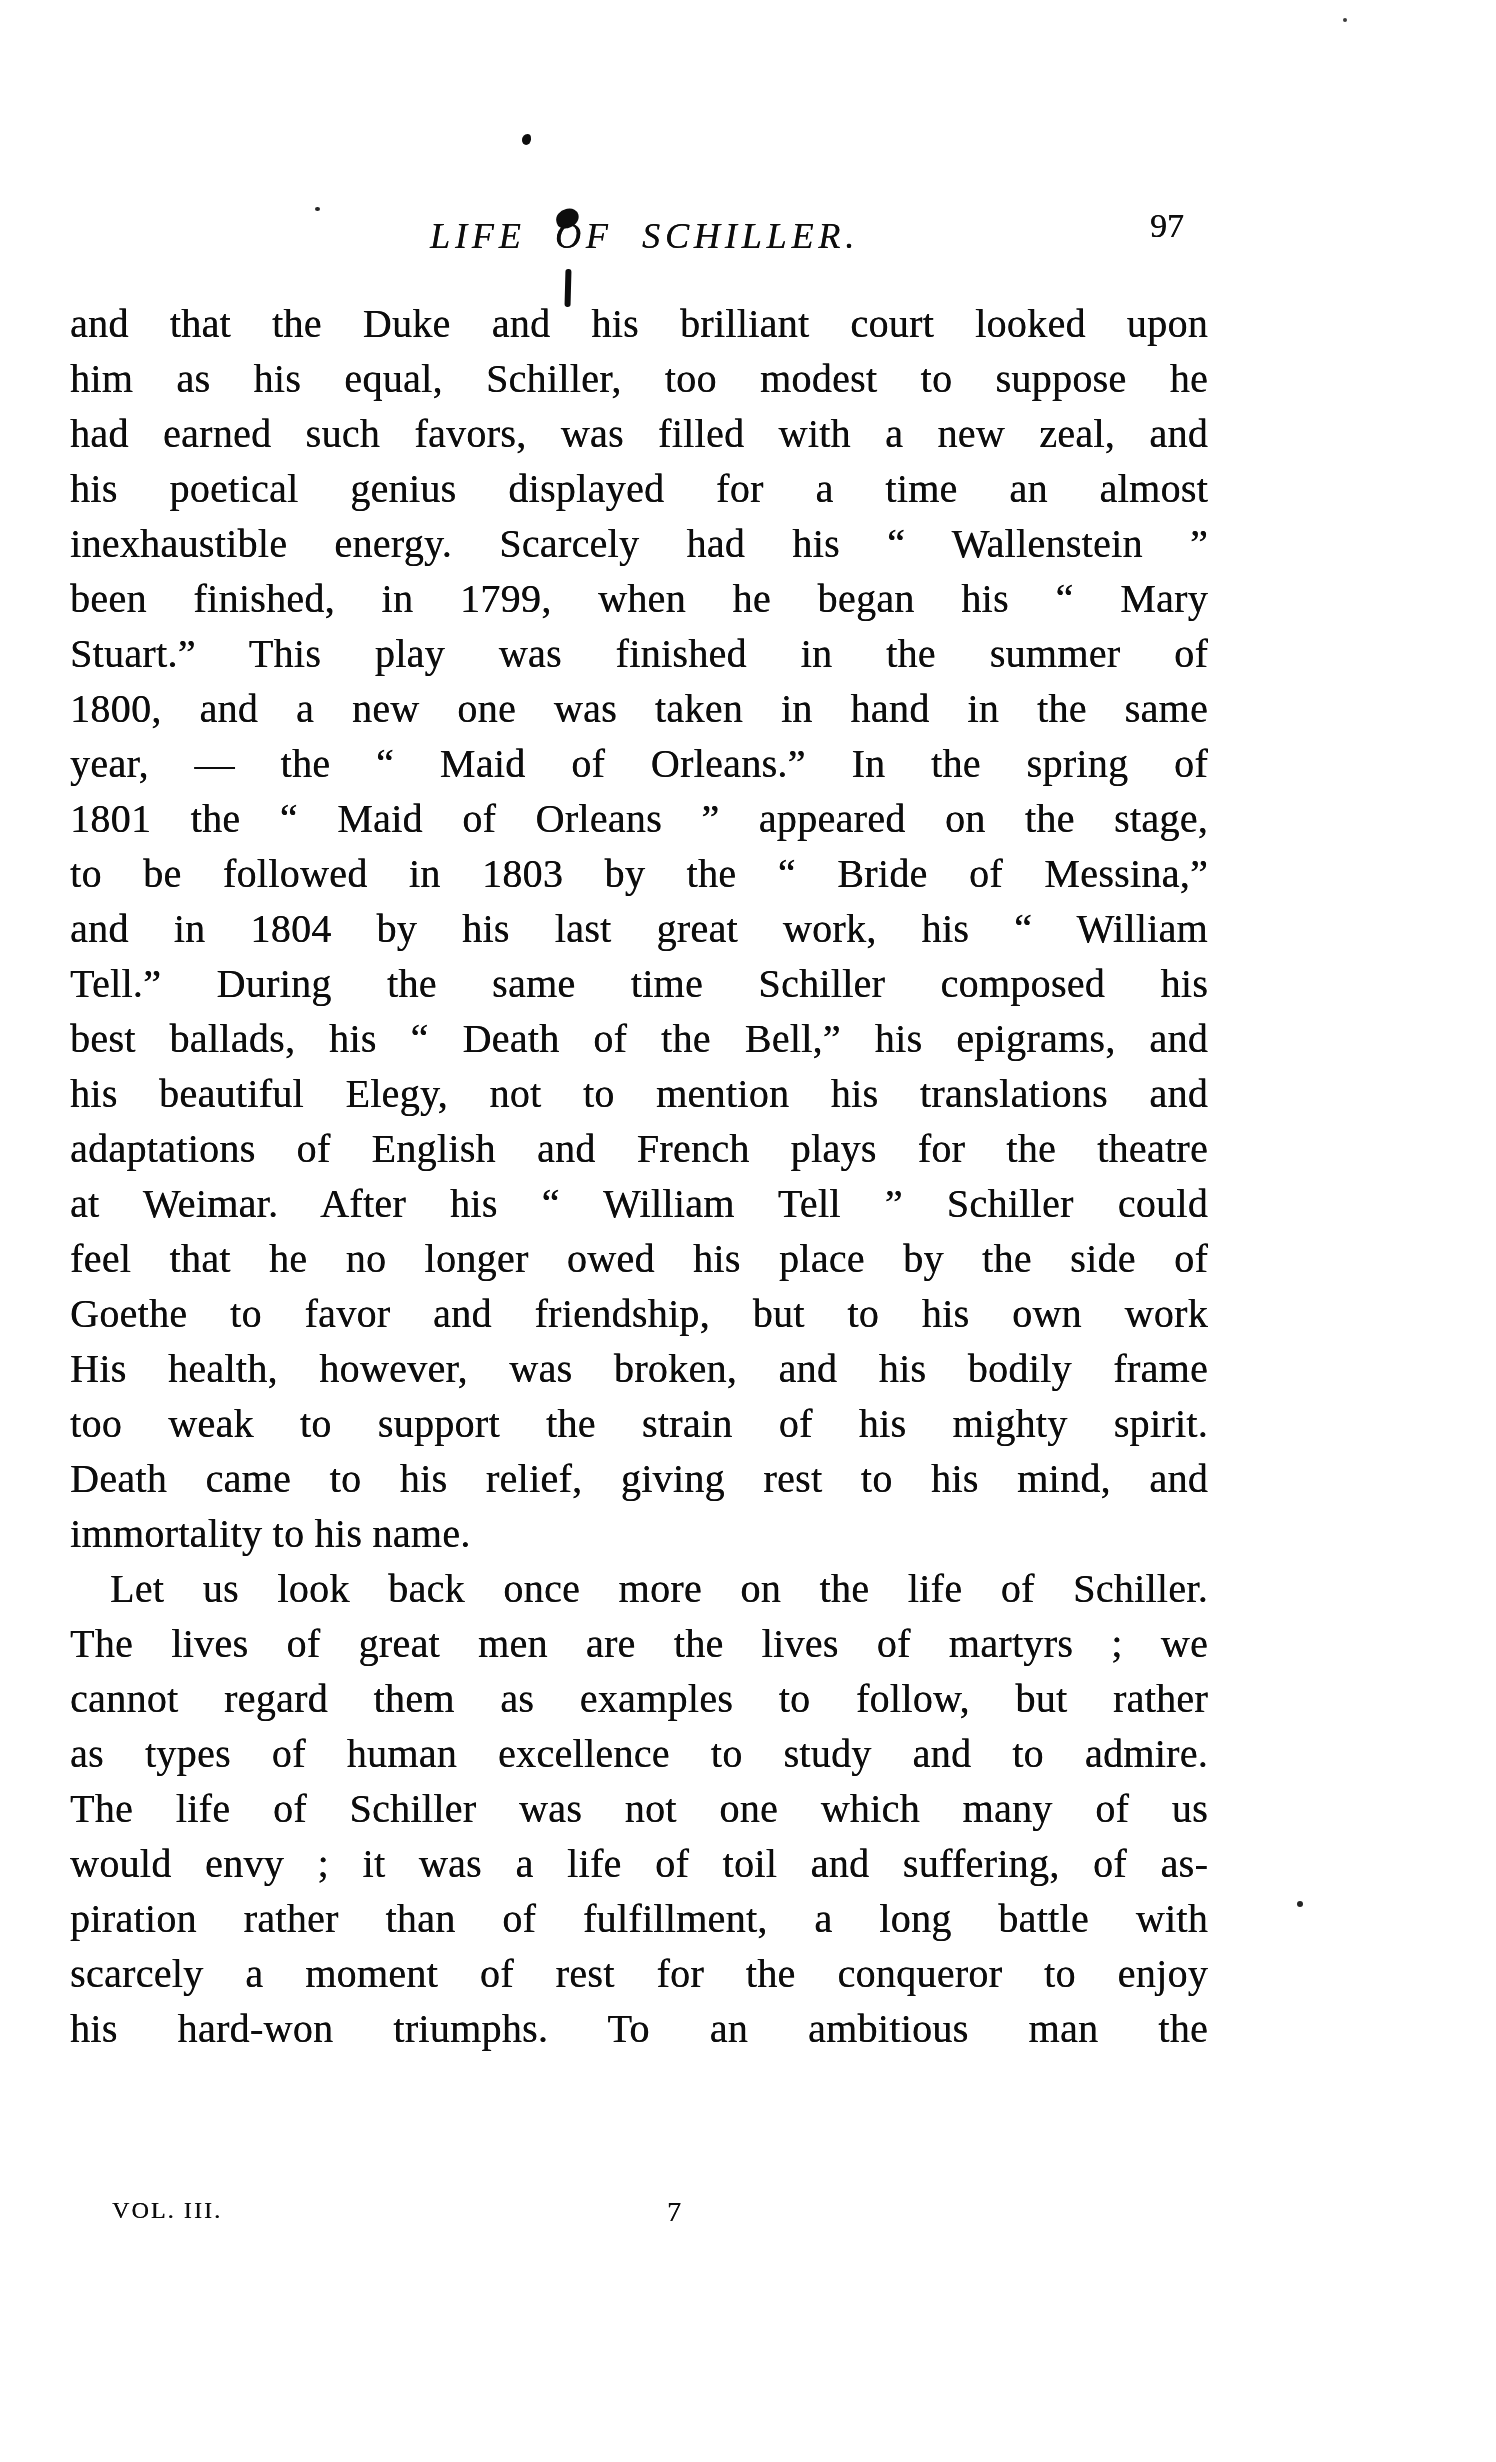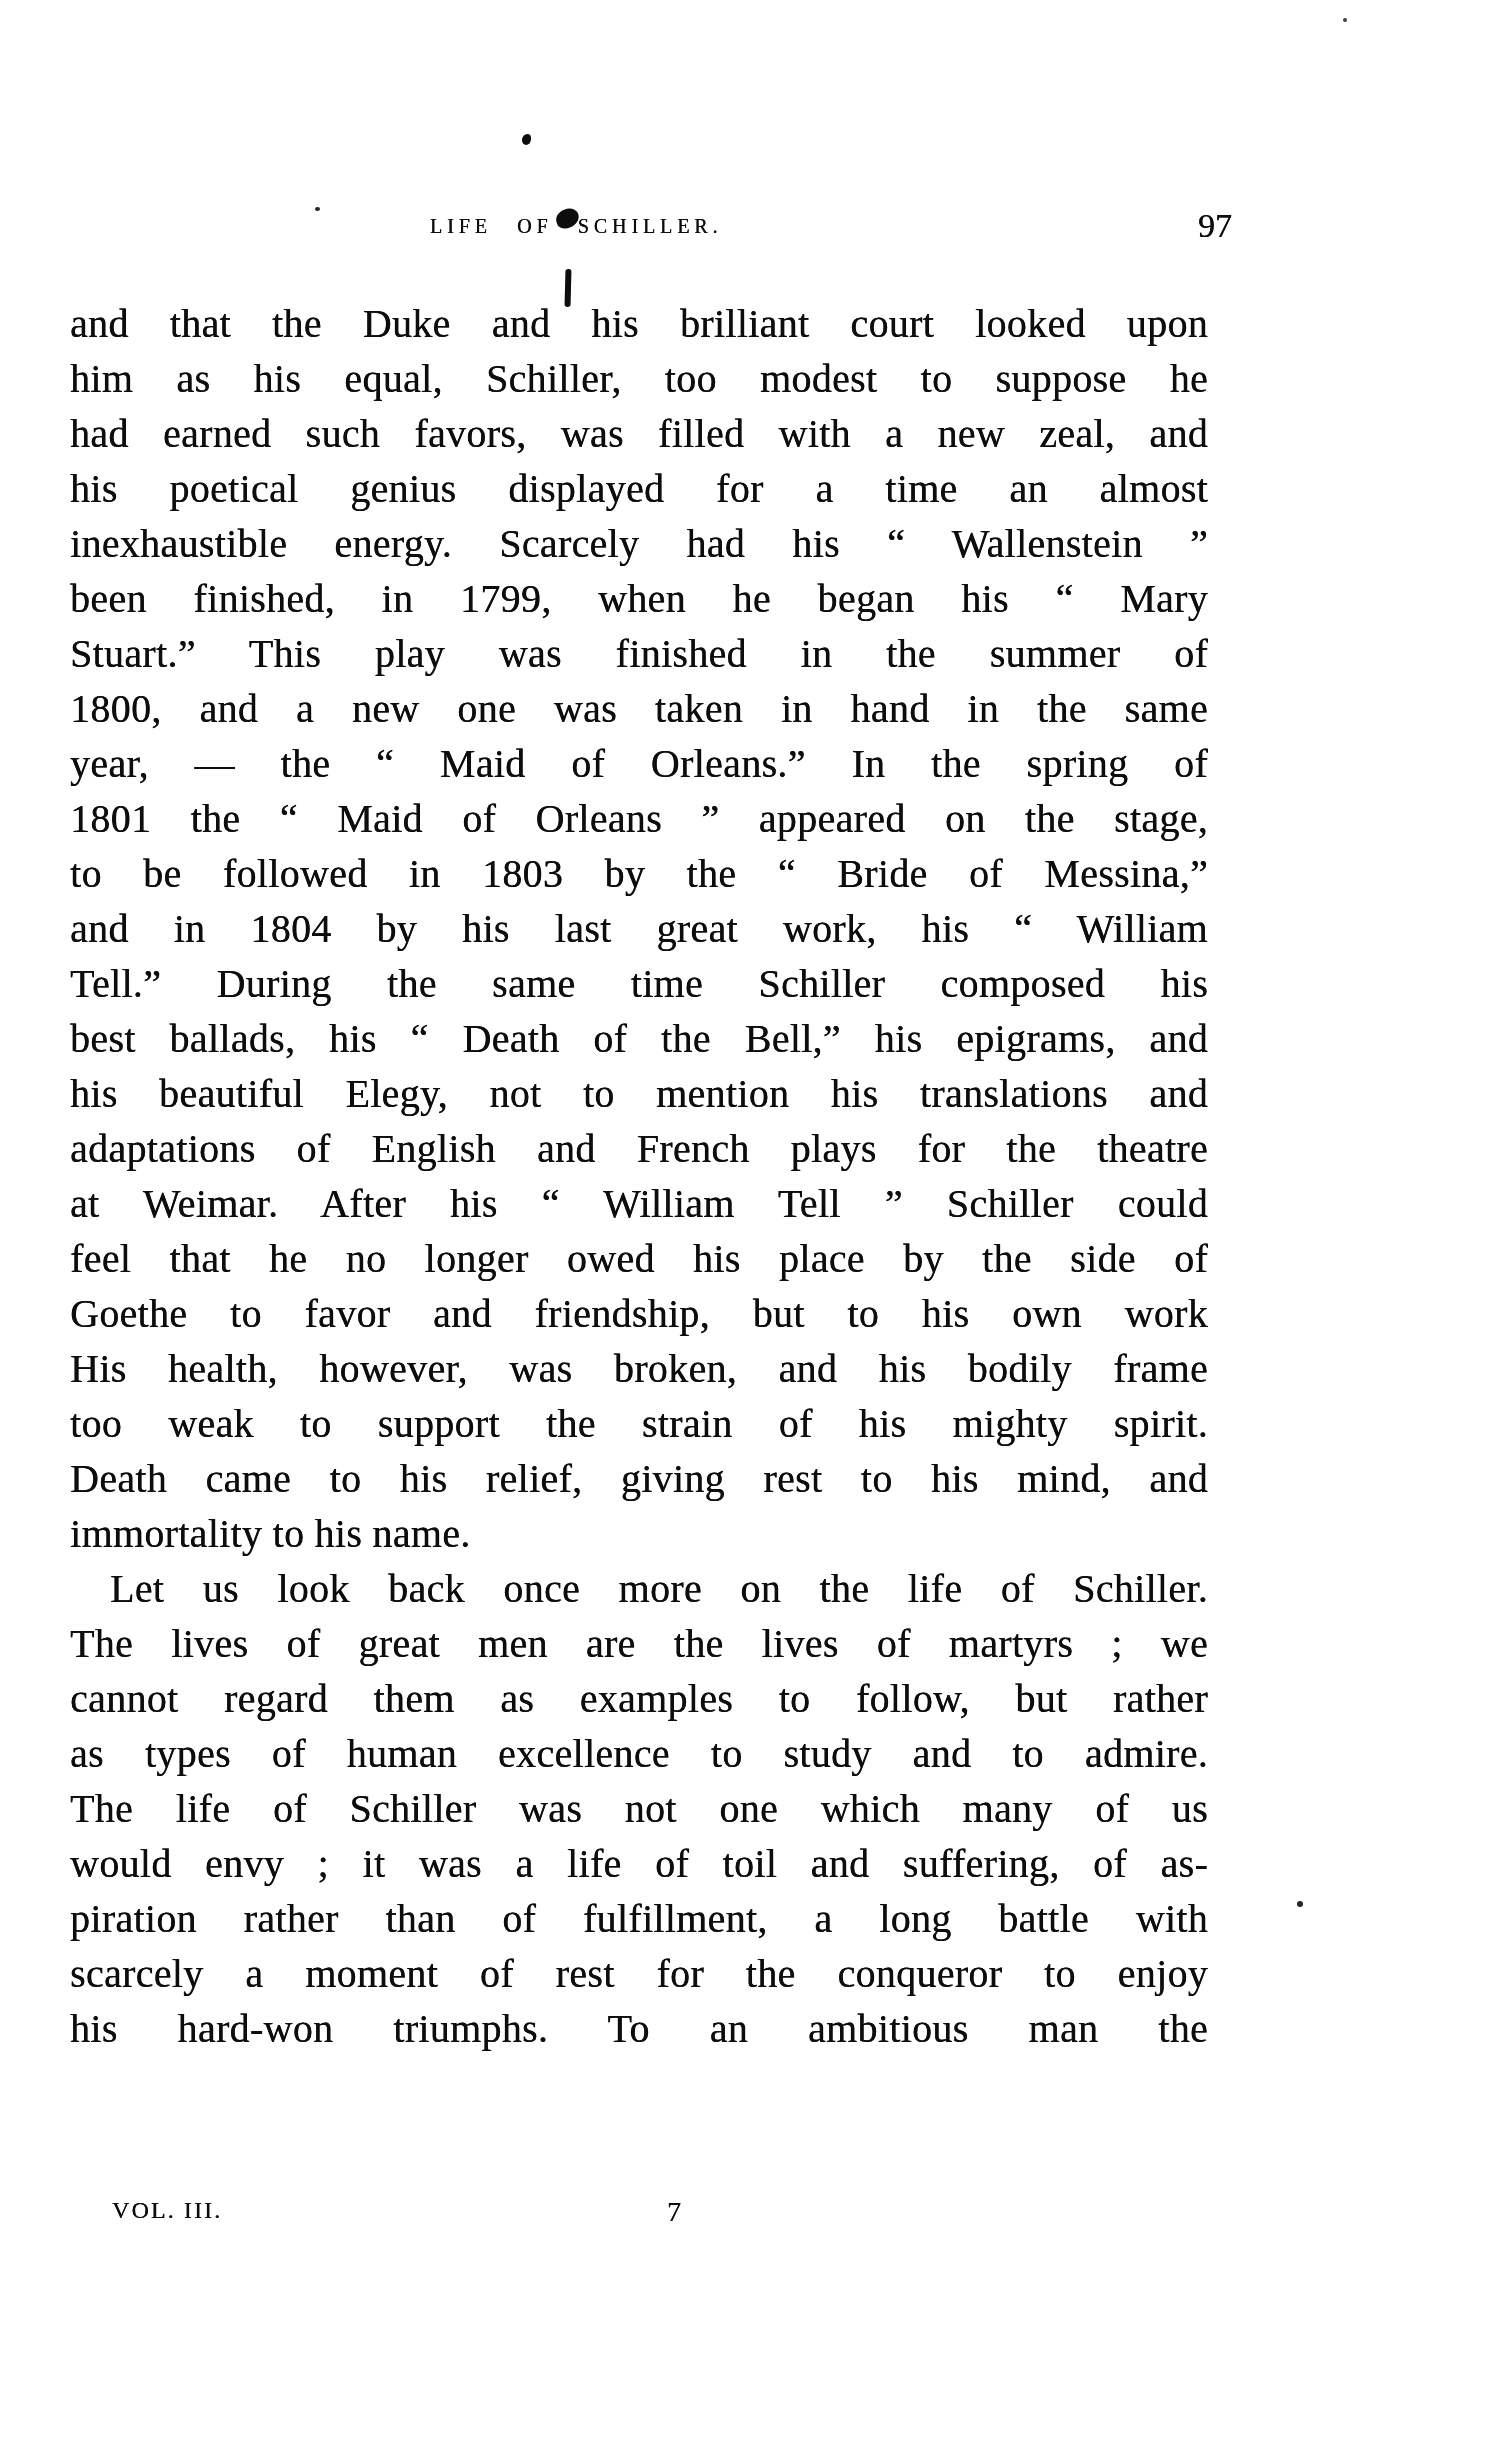--- a/index.html
+++ b/index.html
@@ -9,32 +9,32 @@
     height: 2462px;
     background: #ffffff;
     color: #0d0d0d;
     font-family: "Liberation Serif", "DejaVu Serif", serif;
     overflow: hidden;
   }
   
   .running-title {
     position: absolute;
     left: 430px; top: 215px;
-    font-size: 20px;
+    font-size: 36px;
     letter-spacing: 4.9px;
     word-spacing: 15.4px;
     white-space: nowrap;
     text-shadow: 0.3px 0 0 currentColor;
+    font-style: italic;
   }
   .page-number {
     position: absolute;
     left: 1150px; top: 207px;
     font-size: 34px;
     text-shadow: 0.3px 0 0 currentColor;
-    margin-left: 48px;
   }
   
   .body-block {
     position: absolute;
     left: 70px; top: 296px;
     width: 1138px;
     font-size: 40px;
     letter-spacing: 0.3px;
     text-shadow: 0.3px 0 0 currentColor;
   }

